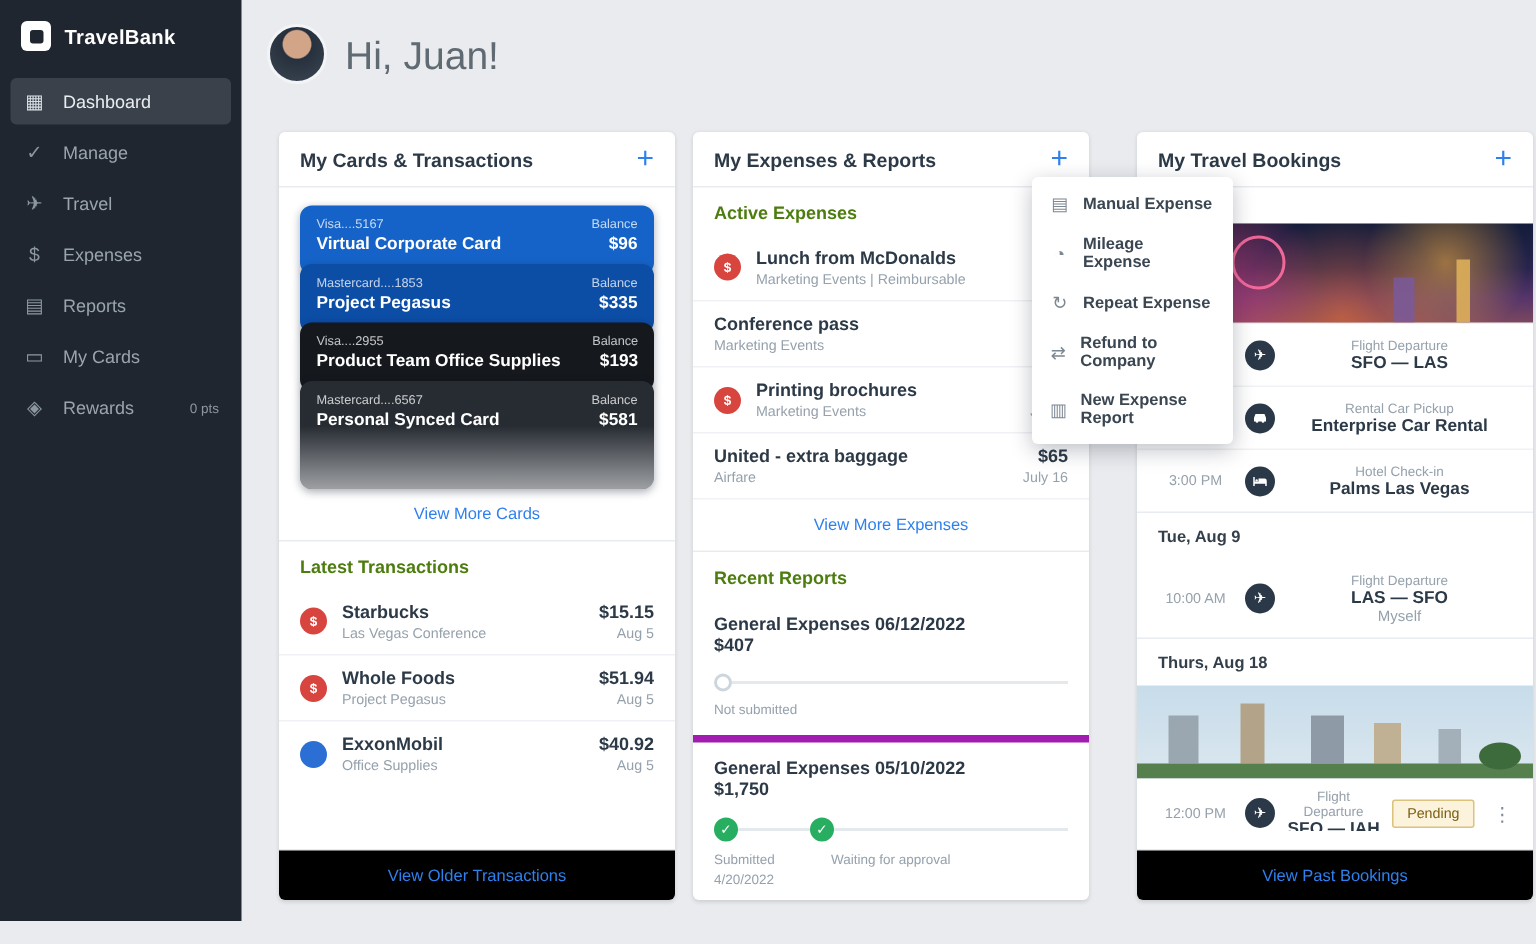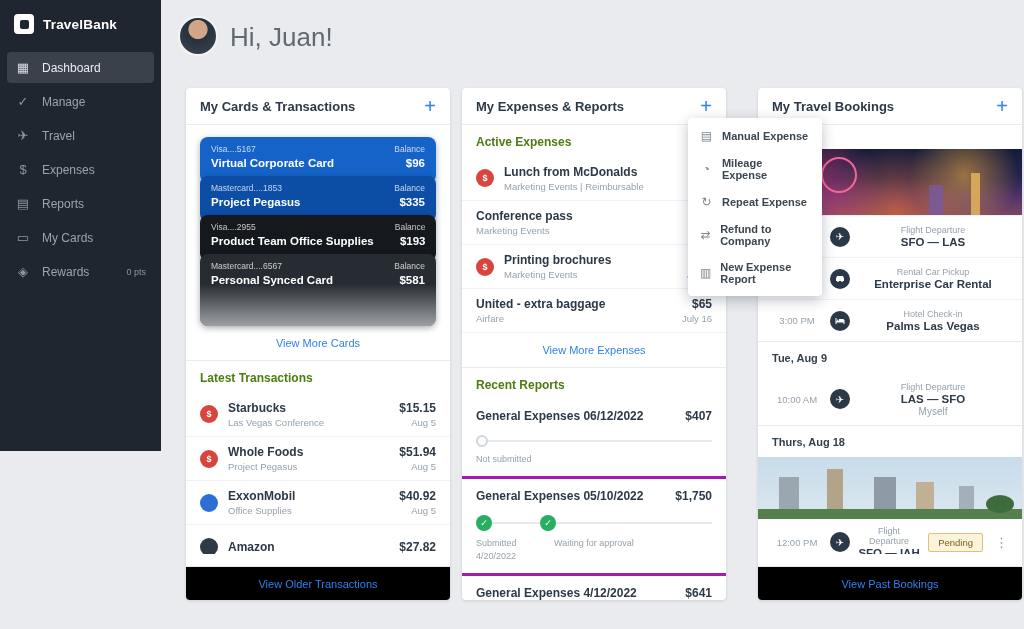--- a/index.html
+++ b/index.html
@@ -4,21 +4,21 @@
 <style>
   * { box-sizing: border-box; }
   html,body { margin:0; padding:0; }
   body {
     width:1024px; height:629px; position:relative; overflow:hidden;
     background:#e9ebee; font-family:"Liberation Sans", sans-serif;
     color:#2c3947;
   }
 
   
-  .sidebar { position:absolute; left:0; top:0; width:161px; height:451px; background:#20262f; }
+  .sidebar { position:absolute; left:0; top:0; width:161px; height:614px; background:#20262f; }
   .logo-row { display:flex; align-items:center; gap:9px; padding:14px 14px 12px; }
   .logo-mark { width:20px; height:20px; background:#fff; border-radius:4px; display:flex; align-items:center; justify-content:center; }
   .logo-mark span { width:9px; height:9px; background:#20262f; border-radius:2px; display:block; }
   .logo-text { color:#fff; font-size:13.5px; font-weight:700; letter-spacing:.2px; }
   .nav { margin-top:6px; }
   .nav-item { display:flex; align-items:center; gap:11px; margin:3px 7px; padding:8px 8px; border-radius:4px;
     color:#9aa4ae; font-size:12px; cursor:pointer; }
   .nav-item .nav-icon { width:16px; text-align:center; font-size:13px; color:#8b96a0; }
   .nav-item.active { background:#3a414b; color:#e9edf1; }
   .nav-item.active .nav-icon { color:#d7dde2; }
@@ -67,22 +67,22 @@
   .dot { width:18px; height:18px; border-radius:50%; flex:0 0 18px; display:flex; align-items:center; justify-content:center;
     color:#fff; font-size:9px; font-weight:700; }
   .t-main { flex:1; min-width:0; }
   .t-name { font-size:12px; font-weight:700; color:#2c3947; }
   .t-sub  { font-size:9.5px; color:#95a1ac; margin-top:2px; }
   .t-right{ text-align:right; }
   .t-amt  { font-size:12px; font-weight:700; color:#2c3947; }
   .t-date { font-size:9.5px; color:#95a1ac; margin-top:2px; }
 
   
-  .r-row { padding:10px 14px 9px; border-top:3px solid #a21caf; }
-  .r-head { display:flex; justify-content:space-between; align-items:baseline; }
+  .r-row { padding:10px 14px 9px; border-top:5px solid #a21caf; }
+  .r-head { display:flex; justify-content:space-between; align-items:baseline;flex-direction:column; }
   .r-name { font-size:12px; font-weight:700; color:#2c3947; }
   .r-amt  { font-size:12px; font-weight:700; color:#2c3947; }
   .r-progress { display:flex; align-items:center; margin-top:12px; }
   .check { width:16px; height:16px; border-radius:50%; background:#27ae60; color:#fff; font-size:9px;
     display:flex; align-items:center; justify-content:center; flex:0 0 16px; }
   .open-circle { width:12px; height:12px; border-radius:50%; border:2px solid #cdd6dd; flex:0 0 12px; }
   .track { height:2px; background:#e4e9ed; flex:1; }
   .track.short { flex:0 0 48px; }
   .r-notes { display:flex; margin-top:6px; font-size:9px; color:#95a1ac; line-height:1.5; }
   .rn-left { width:78px; }
@@ -258,29 +258,20 @@
       <div class="dot" style="background: rgb(43, 111, 212);"></div>
       <div class="t-main">
           <div class="t-name">ExxonMobil</div>
         <div class="t-sub">Office Supplies</div>
         </div>
       <div class="t-right">
           <div class="t-amt">$40.92</div>
         <div class="t-date">Aug 5</div>
         </div>
     </div>
-    <div class="t-row">
-      <div class="dot" style="background: rgb(46, 58, 70);"></div>
-      <div class="t-main">
-          <div class="t-name">Amazon</div>
-        </div>
-      <div class="t-right">
-          <div class="t-amt">$27.82</div>
-        </div>
-    </div>
   </div>
   <div class="panel-footer">View Older Transactions</div>
 </div>
 
 <div class="panel" id="panel-expenses">
   <div class="panel-header">
     <span class="panel-title">My Expenses &amp; Reports</span>
     <span class="plus-btn">+</span>
   </div>
   <div class="panel-body">

